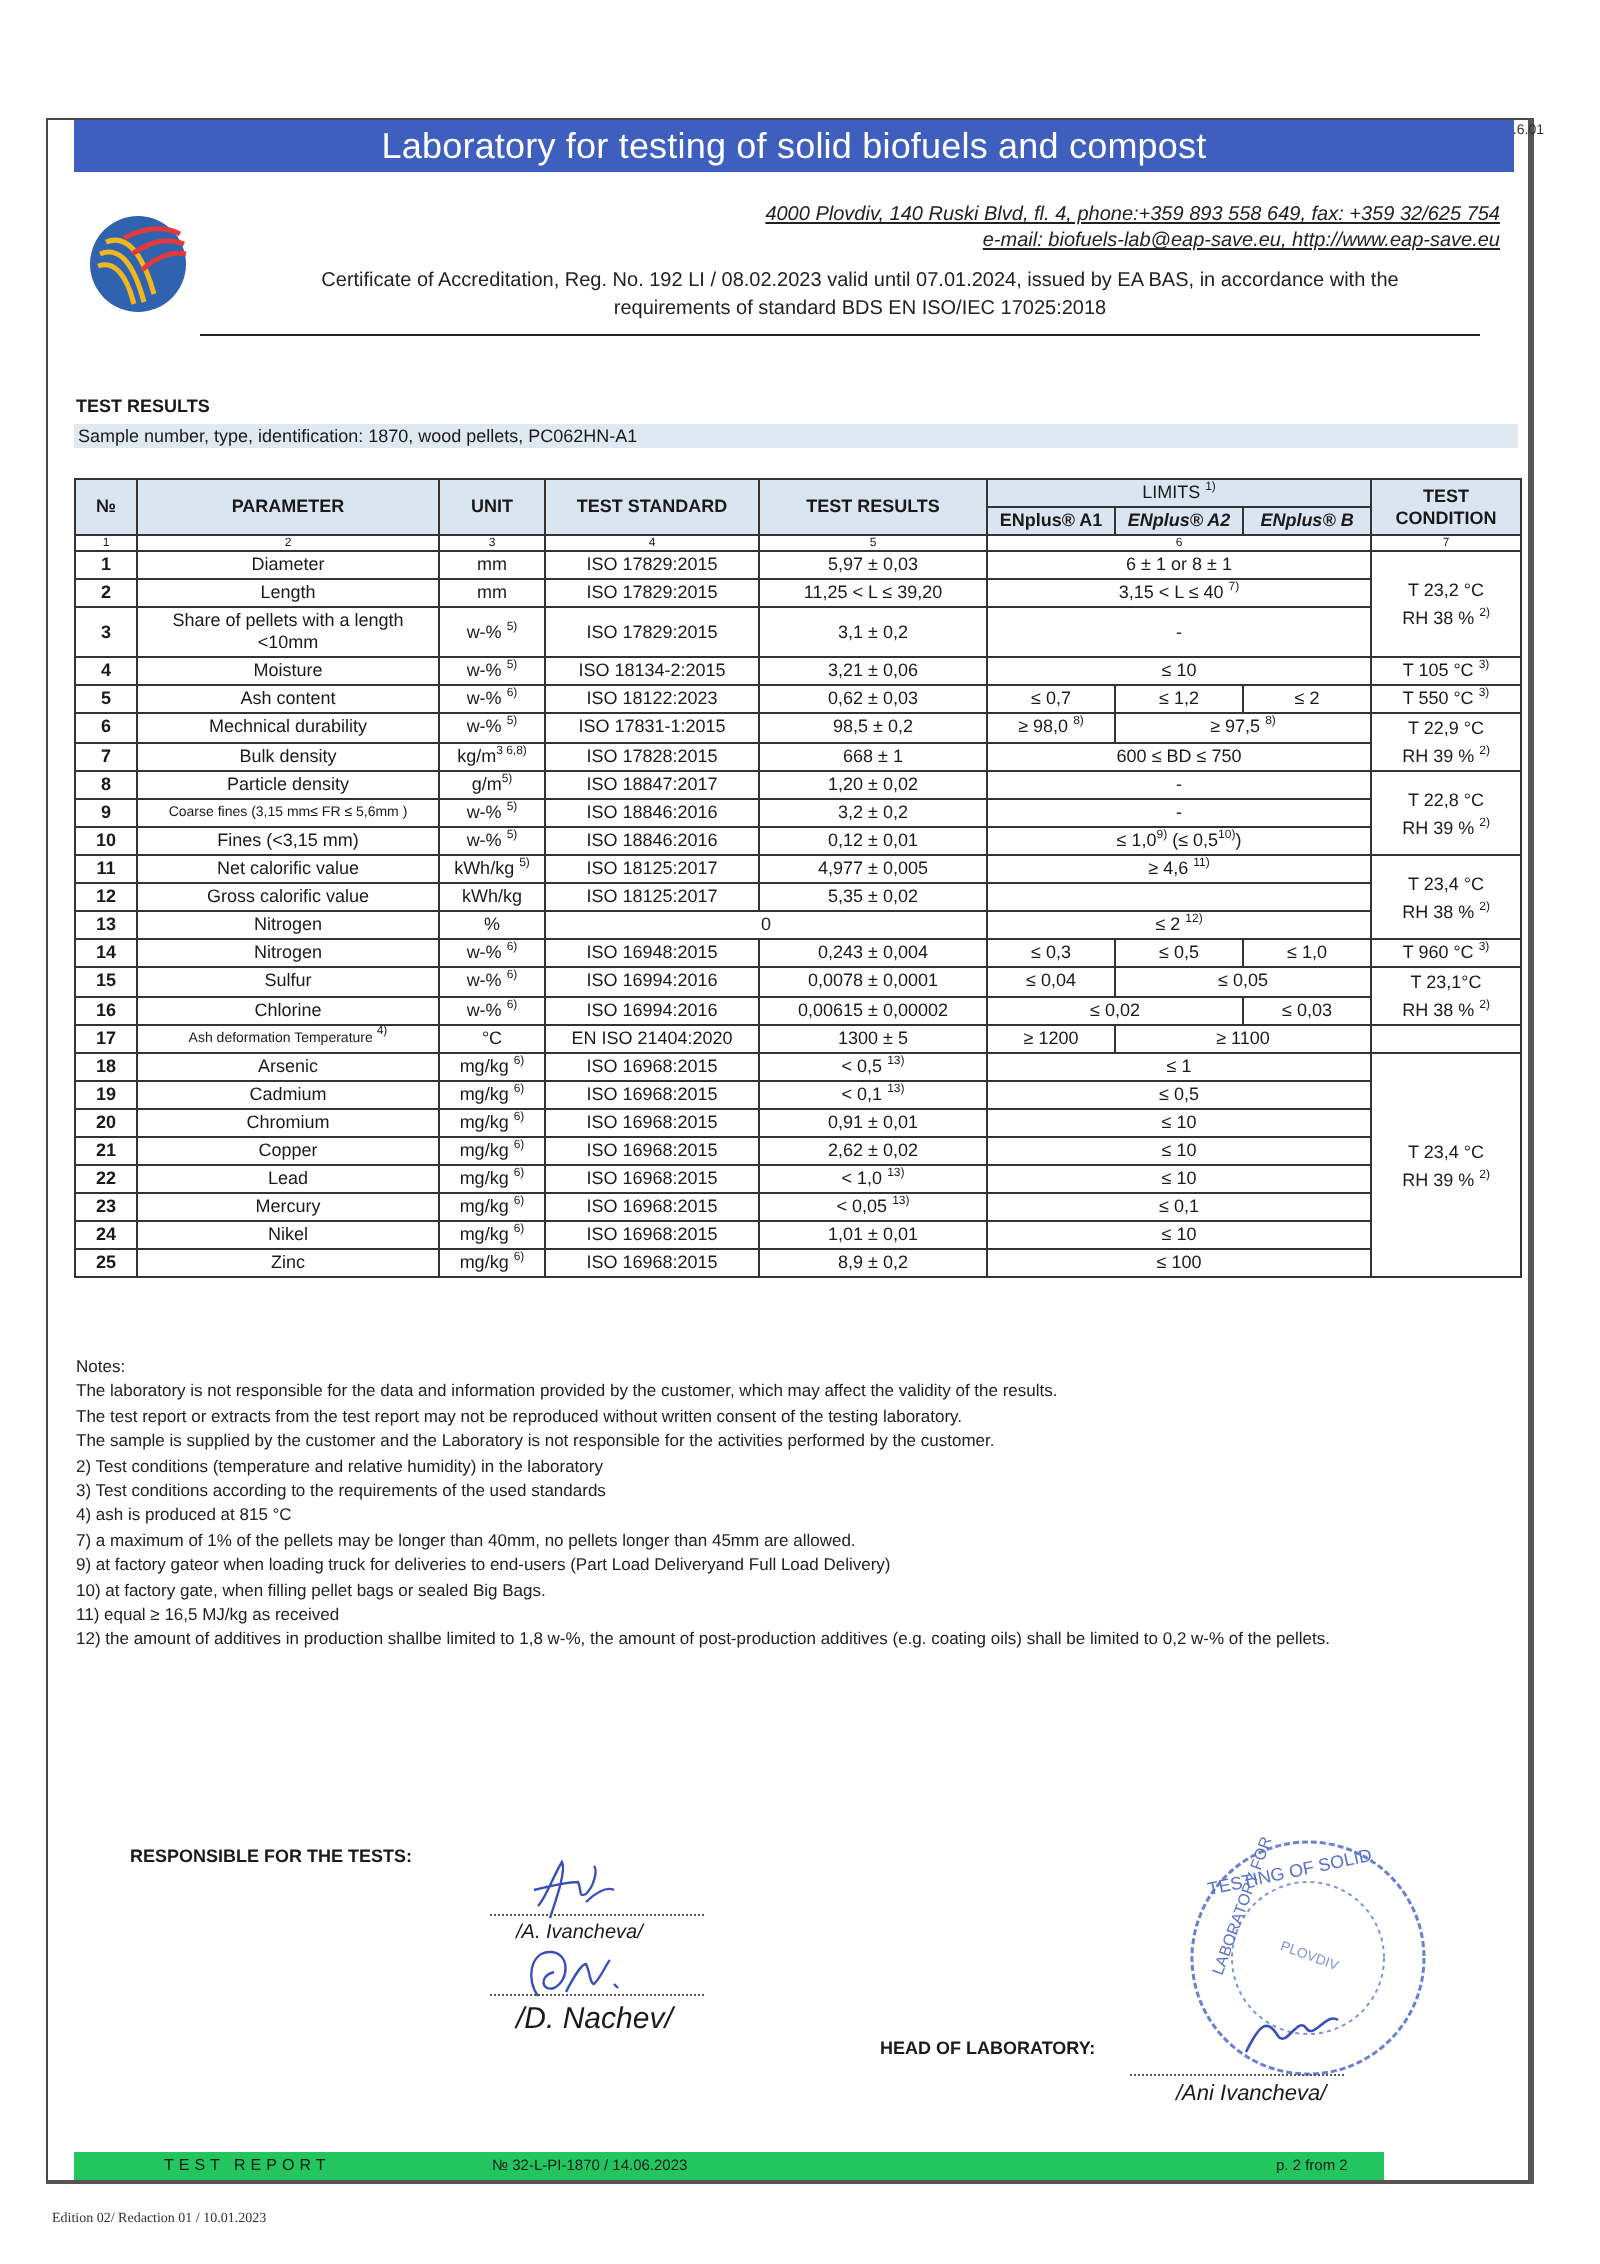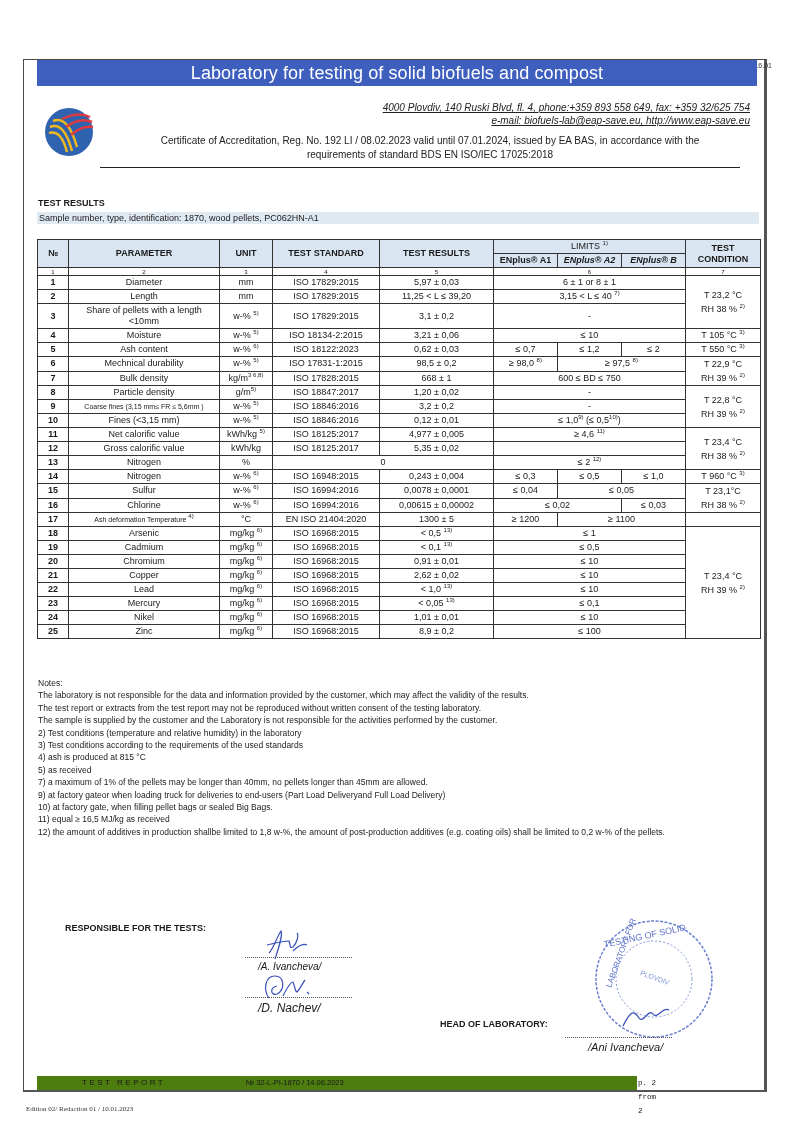--- a/index.html
+++ b/index.html
@@ -23,29 +23,29 @@
   sup { font-size:6px; vertical-align:4px; line-height:0; }
   .notes { position:absolute; left:38px; top:677px; width:730px; font-size:8.5px; line-height:12.4px; color:#222; }
   .notes p { margin:0; white-space:nowrap; }
   .notes p.wrap { white-space:normal; }
   .resp-title { position:absolute; left:65px; top:923px; font-size:9px; font-weight:bold; }
   .sig1 { position:absolute; left:245px; top:927px; width:108px; height:36px; }
   .dots1 { position:absolute; left:245px; top:957px; width:107px; border-top:1px dotted #555; }
   .name1 { position:absolute; left:258px; top:961px; font-size:10px; font-style:italic; }
   .sig2 { position:absolute; left:255px; top:970px; width:80px; height:32px; }
   .dots2 { position:absolute; left:245px; top:997px; width:107px; border-top:1px dotted #555; }
-  .name2 { position:absolute; left:258px; top:1001px; font-size:12px; font-style:italic;text-align:right; }
+  .name2 { position:absolute; left:258px; top:1001px; font-size:15px; font-style:italic;text-align:right; }
   .head-title { position:absolute; left:440px; top:1019px; font-size:9px; font-weight:bold; }
   .stamp { position:absolute; left:593px; top:918px; width:122px; height:122px; }
   .dots3 { position:absolute; left:565px; top:1037px; width:107px; border-top:1px dotted #555; }
   .name3 { position:absolute; left:588px; top:1041px; font-size:11px; font-style:italic; }
-  .footer { position:absolute; left:37px; top:1076px; width:600px; height:14px; background:#4d7c0f; font-size:8px; line-height:14px; }
+  .footer { position:absolute; left:37px; top:1076px; width:655px; height:14px; background:#22c55e; font-size:8px; line-height:14px; }
   .footer .f1 { position:absolute; left:45px; letter-spacing:2.5px; font-size:8px; }
   .footer .f2 { position:absolute; left:209px; font-size:7.5px; }
-  .footer .f3 { position:absolute; left:601px; font-size:7.5px;font-family:Liberation Mono, monospace; }
+  .footer .f3 { position:absolute; left:601px; font-size:7.5px; }
   .edition { position:absolute; left:26px; top:1105px; font-size:7px; font-family:"Liberation Serif", serif; color:#333; }
 </style>
 </head>
 <body>
 
 <div class="frame"></div>
 
 <div class="form-code">F 7.6.01</div>
 <div class="banner">Laboratory for testing of solid biofuels and compost</div>
 
@@ -354,21 +354,20 @@
   </table>
 
 <div class="notes">
   <p>Notes:</p>
   <p>The laboratory is not responsible for the data and information provided by the customer, which may affect the validity of the results.</p>
   <p>The test report or extracts from the test report may not be reproduced without written consent of the testing laboratory.</p>
   <p>The sample is supplied by the customer and the Laboratory is not responsible for the activities performed by the customer.</p>
   <p>2) Test conditions (temperature and relative humidity) in the laboratory</p>
   <p>3) Test conditions according to the requirements of the used standards</p>
   <p>4) ash is produced at 815 °C</p>
-  <p>5) as received</p>
   <p>7) a maximum of 1% of the pellets may be longer than 40mm, no pellets longer than 45mm are allowed.</p>
   <p>9) at factory gateor when loading truck for deliveries to end-users (Part Load Deliveryand Full Load Delivery)</p>
   <p>10) at factory gate, when filling pellet bags or sealed Big Bags.</p>
   <p>11) equal ≥ 16,5 MJ/kg as received</p>
   <p>12) the amount of additives in production shallbe limited to 1,8 w-%, the amount of post-production additives (e.g. coating oils) shall be limited to 0,2 w-% of the pellets.</p>
 </div>
 
 <div class="resp-title">RESPONSIBLE FOR THE TESTS:</div>
 <svg class="sig1" viewBox="0 0 108 36">
   <path d="M30 32 C 34 20, 38 8, 36 4 C 32 10, 28 22, 24 26 M22 18 C 30 16, 38 14, 44 14 C 46 18, 44 22, 48 20 C 52 16, 54 8, 52 6 M48 24 C 52 20, 58 16, 62 18" stroke="#3a4fb8" stroke-width="1.2" fill="none"></path>

